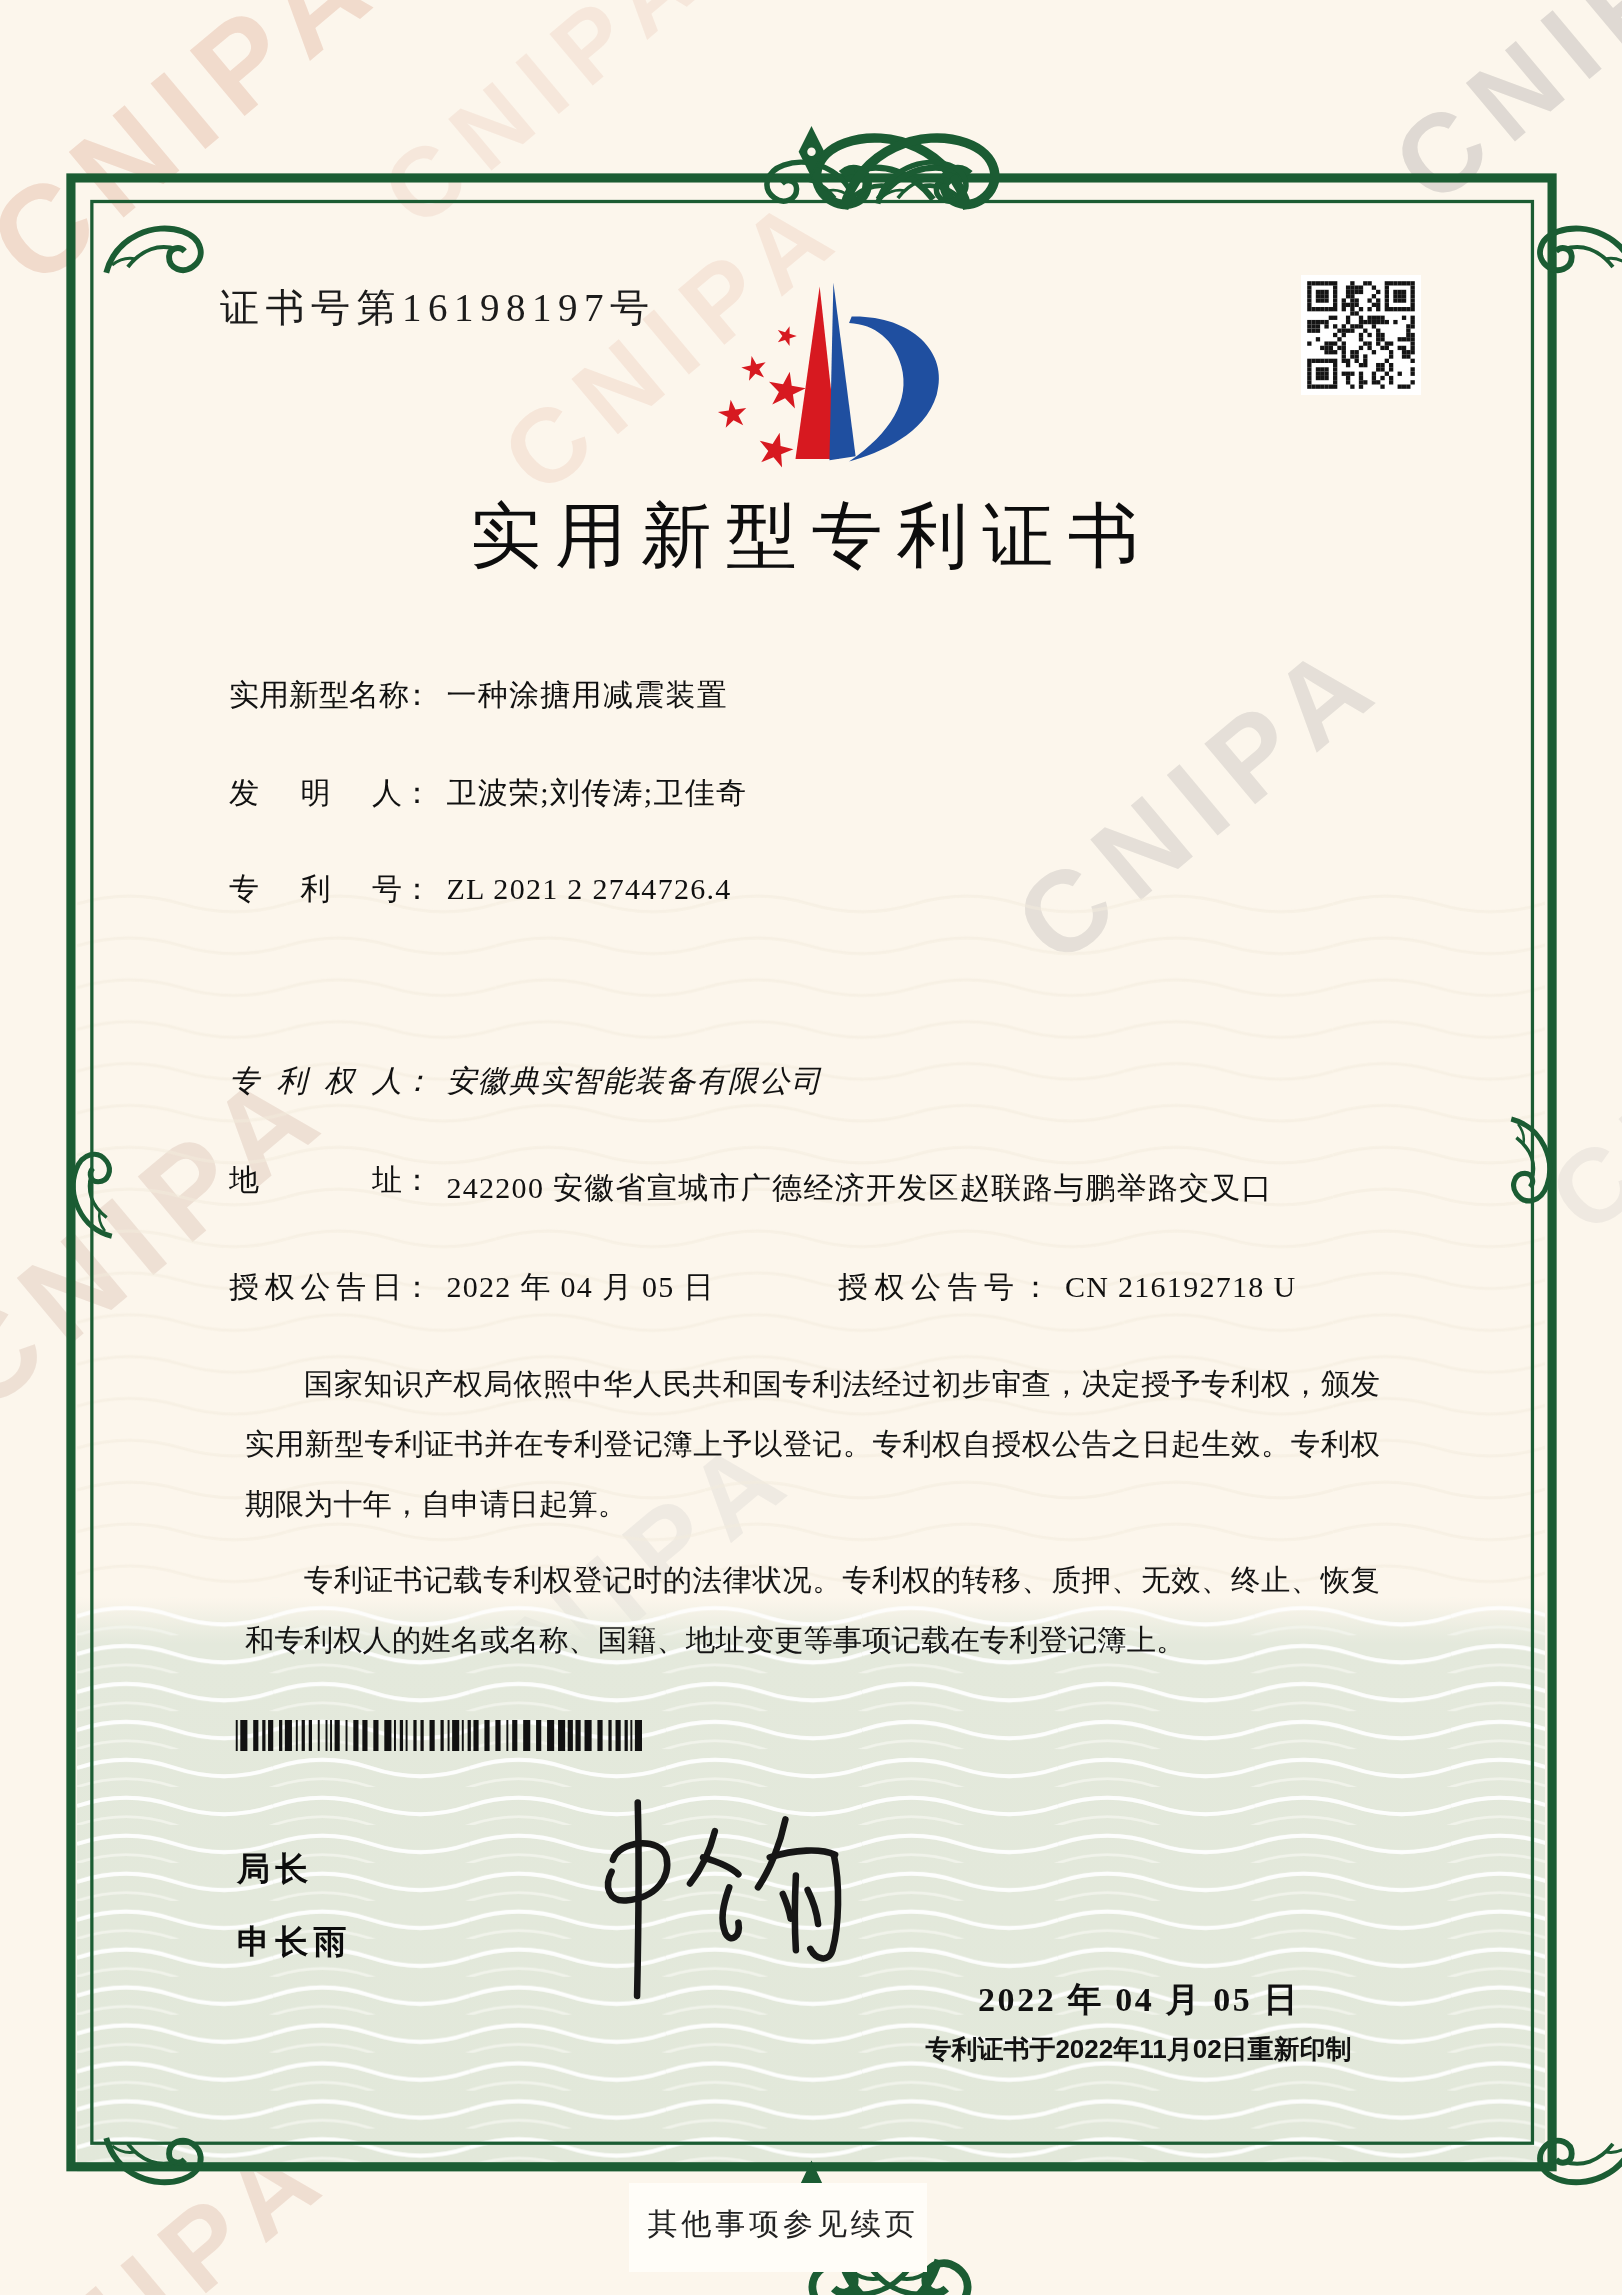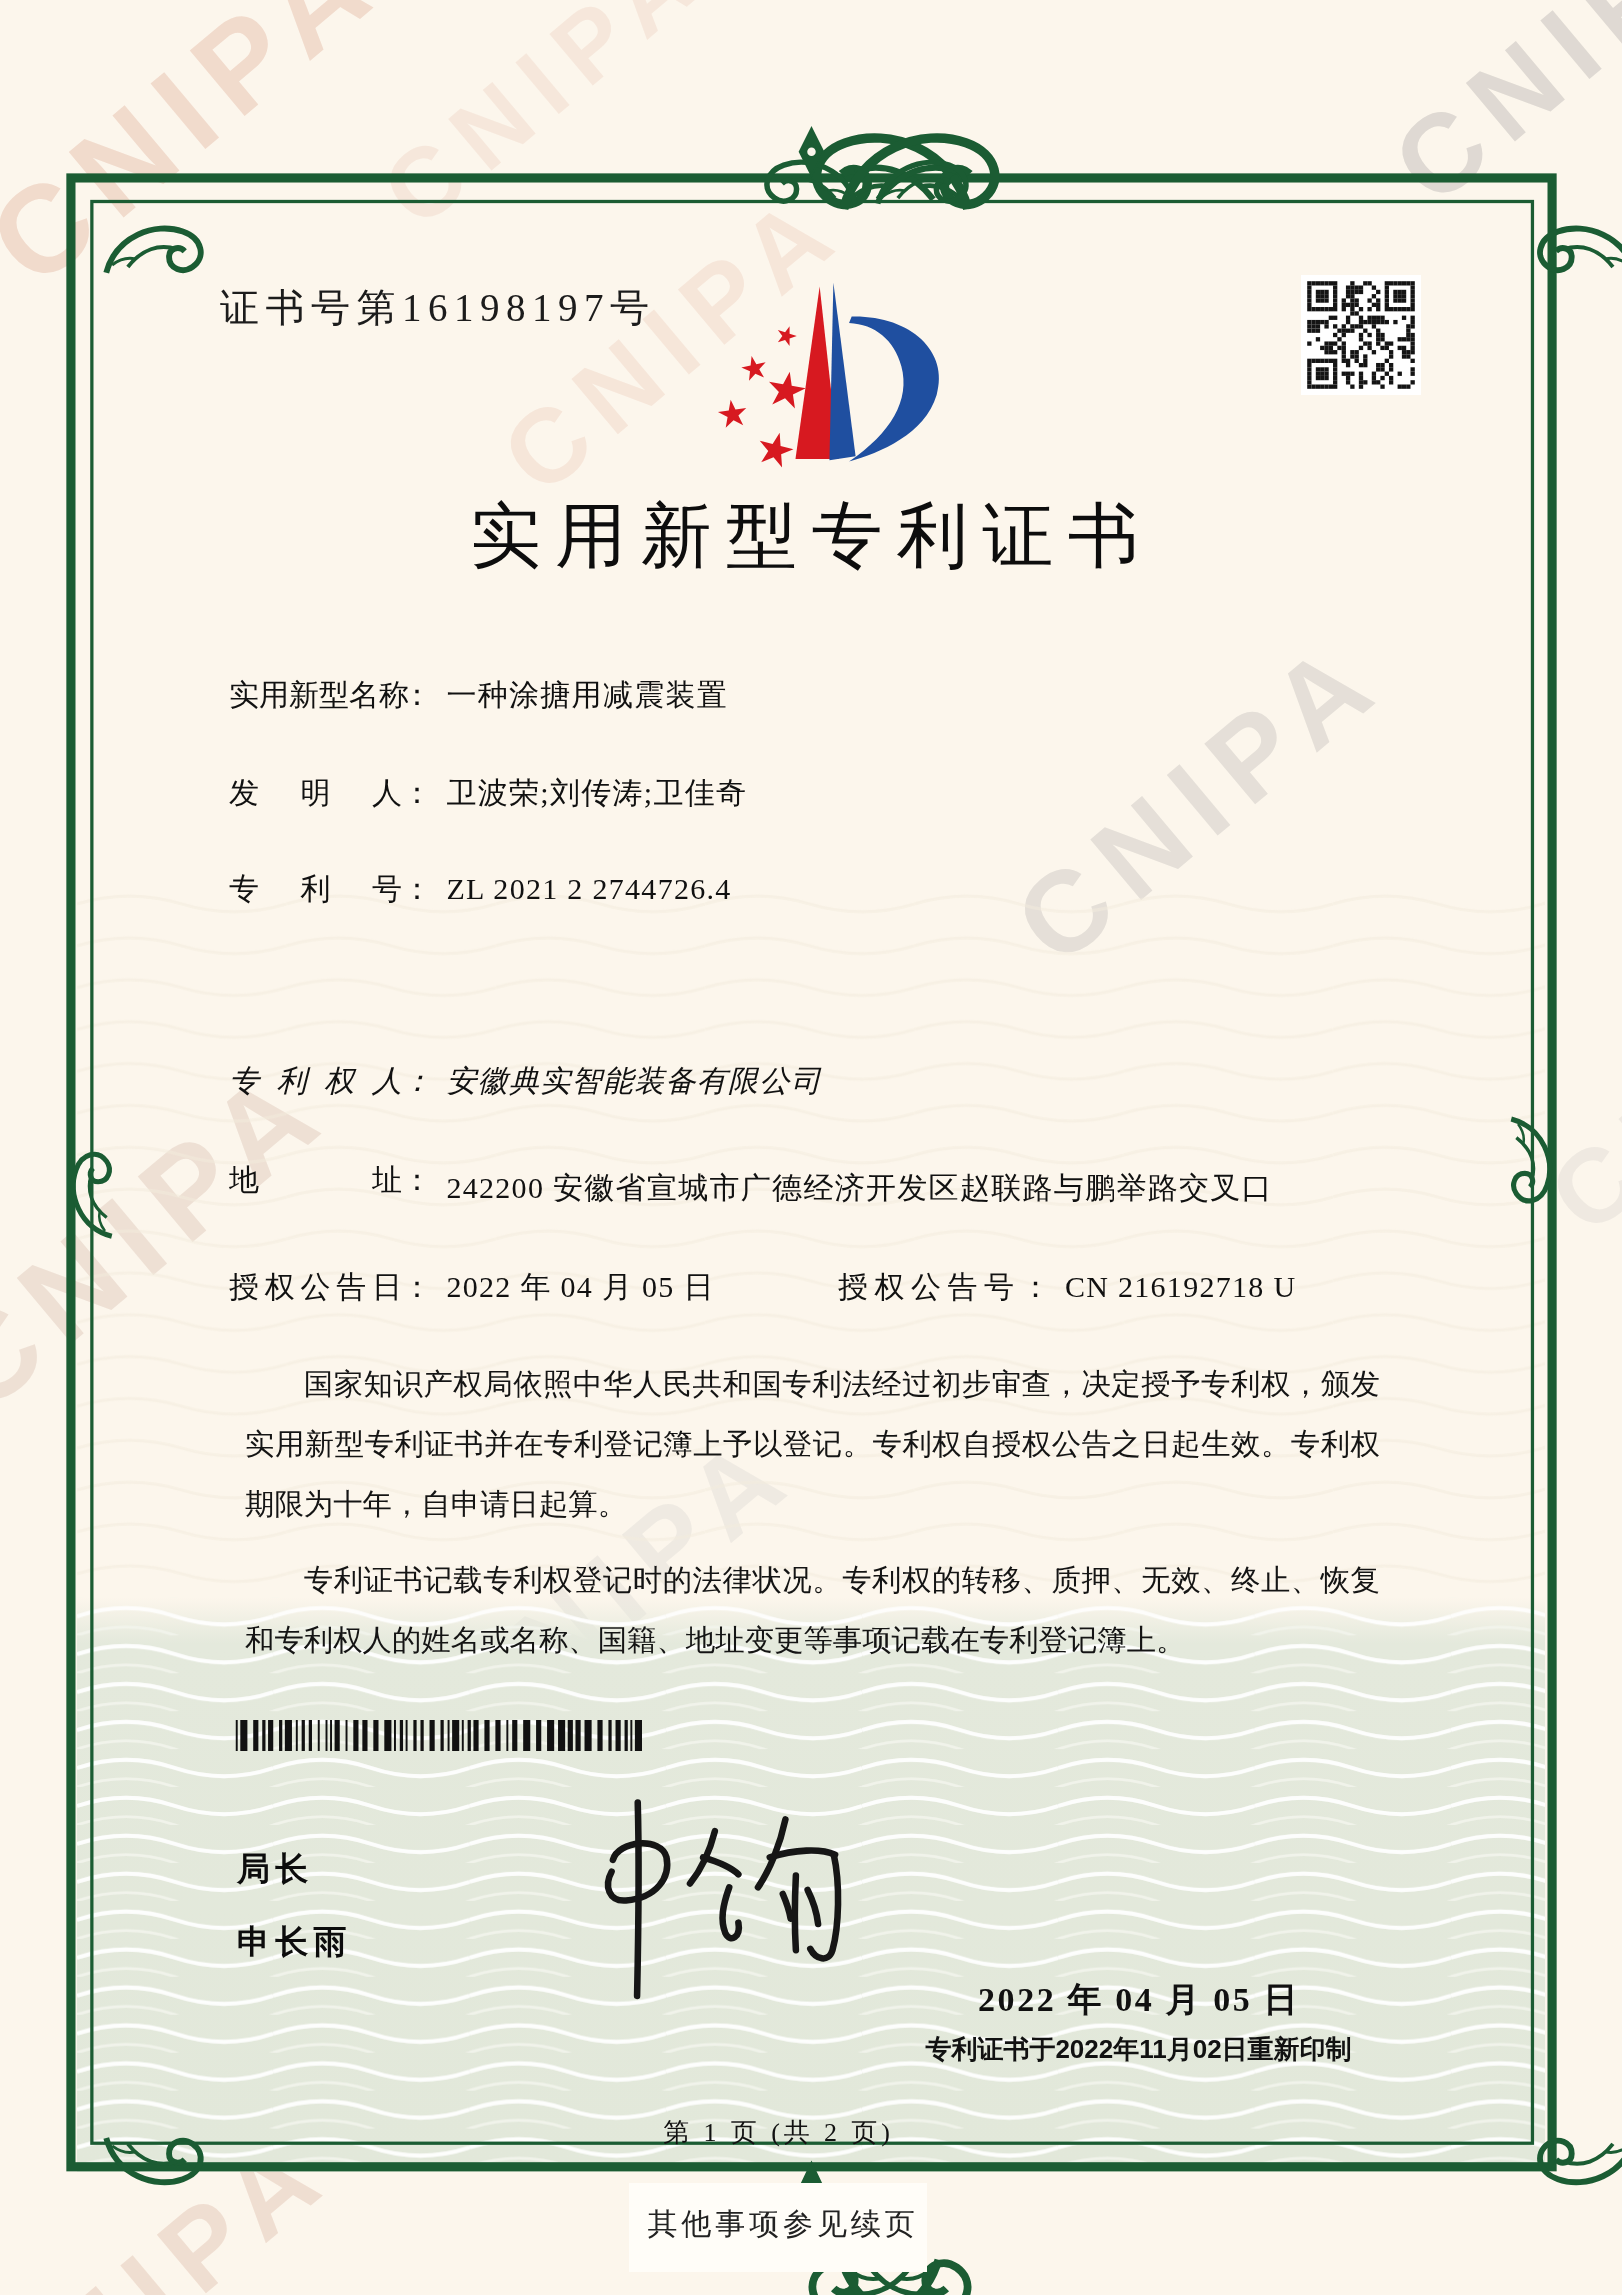--- a/index.html
+++ b/index.html
@@ -517,18 +517,17 @@
       <path d="M298,92 C336,80 376,78 398,88"></path>
       <path d="M396,88 C406,132 404,198 394,234 C388,254 368,248 360,232"></path>
       <path d="M338,120 C336,160 336,202 338,234"></path>
       <path d="M356,142 C364,158 370,176 372,194"></path>
       <path d="M318,148 C324,162 328,174 330,186"></path>
     </g>
   </svg>
 
   <div class="abs issue-date">2022 年 04 月 05 日</div>
   <div class="abs reprint">专利证书于2022年11月02日重新印制</div>
-  <div class="abs pageno">第 1 页 (共 2 页)</div>
   <div class="abs footer-patch"></div>
   <div class="abs footer-note">其他事项参见续页</div>
 
 </div>
 
 
 </body></html>

